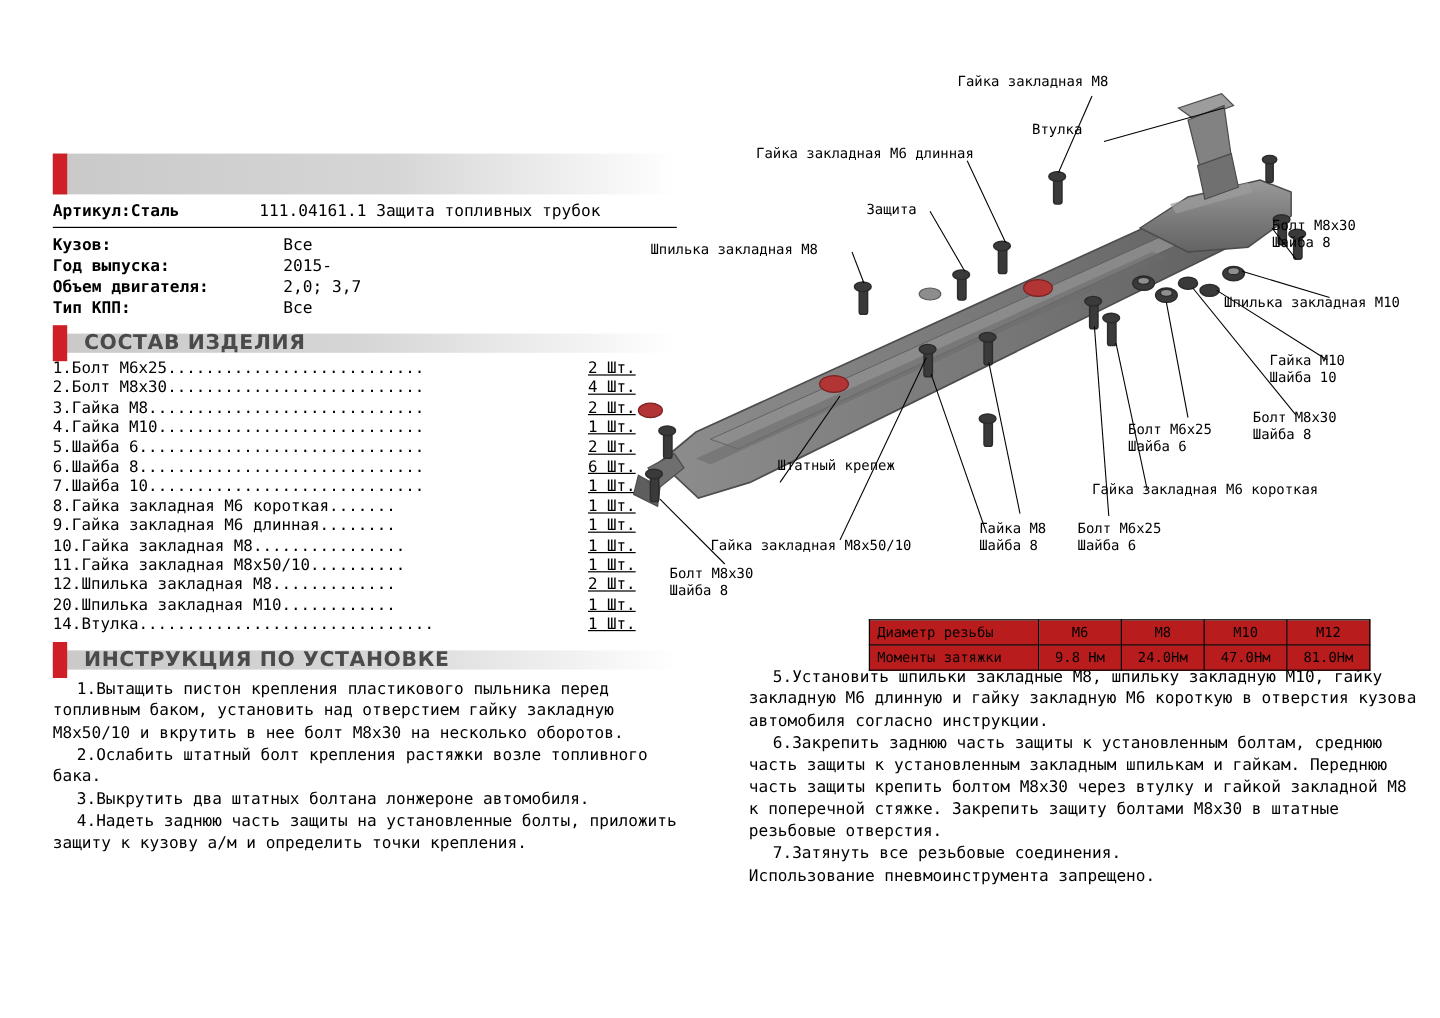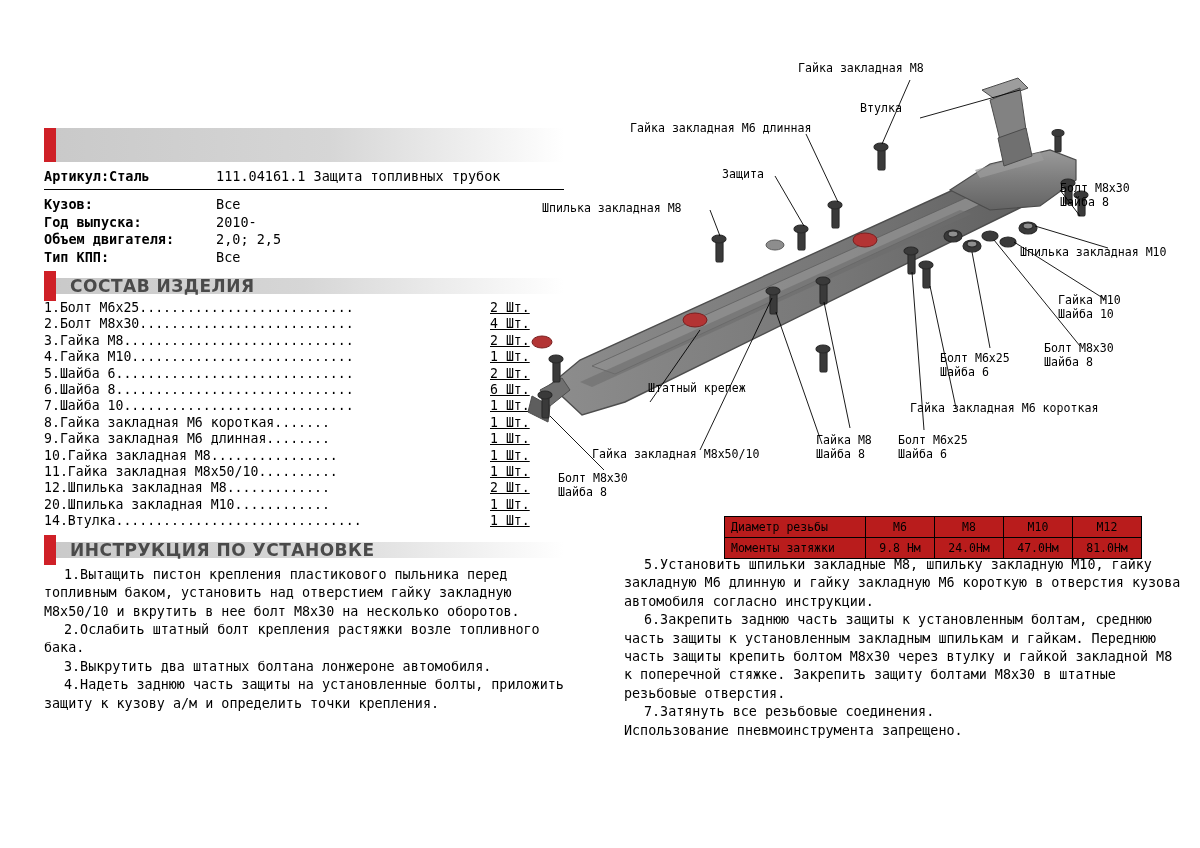--- a/index.html
+++ b/index.html
@@ -61,20 +61,21 @@
     border-bottom: 1px solid #000;
     margin: 5px 0 6px 0;
     width: 100%;
   }
   .spec-list {
     font-size: 13.5px;
     line-height: 17.5px;
   }
   .spec-row {
     display: flex;
+    gap: 20px;
   }
   .spec-row .k {
     width: 172px;
     font-weight: bold;
   }
   .spec-row .v {
     font-weight: normal;
   }
 
   .section-head {
@@ -201,25 +202,25 @@
 
     <div class="rule"></div>
 
     <div class="spec-list">
       <div class="spec-row">
         <div class="k">Кузов:</div>
         <div class="v">Все</div>
       </div>
       <div class="spec-row">
         <div class="k">Год выпуска:</div>
-        <div class="v">2010-</div>
+        <div class="v">2015-</div>
       </div>
       <div class="spec-row">
         <div class="k">Объем двигателя:</div>
-        <div class="v">2,0; 2,5</div>
+        <div class="v">2,0; 3,7</div>
       </div>
       <div class="spec-row">
         <div class="k">Тип КПП:</div>
         <div class="v">Все</div>
       </div>
     </div>
 
     <div class="section-head">
       <div class="red-tab"></div>
       <div class="sh-text">СОСТАВ ИЗДЕЛИЯ</div>

